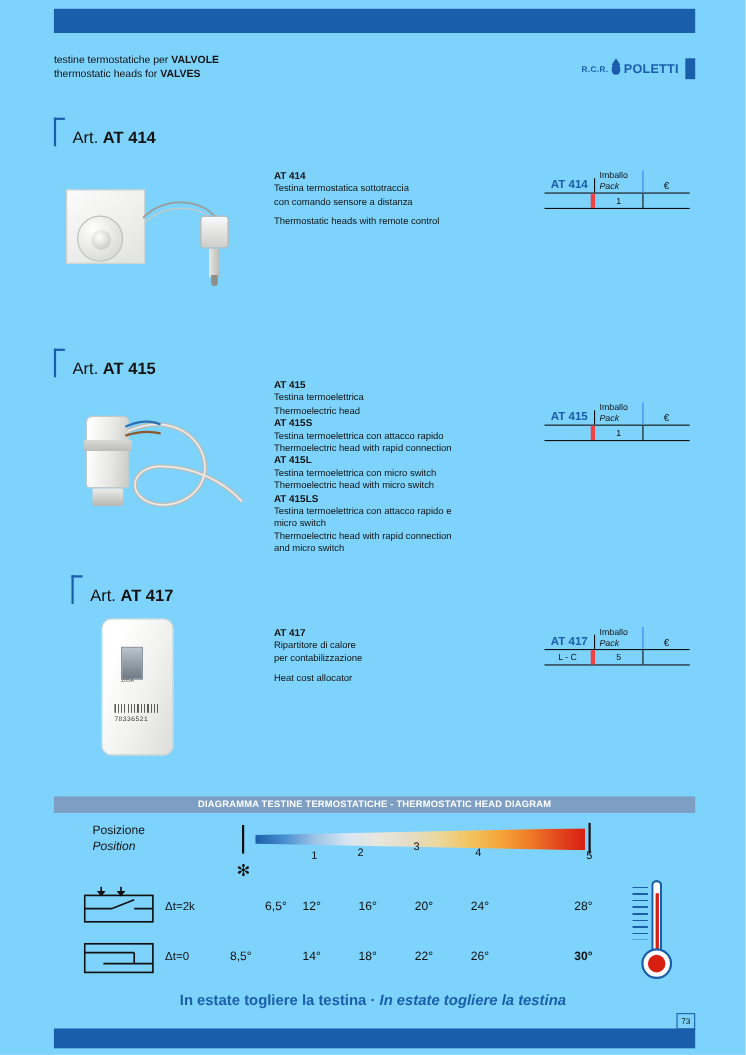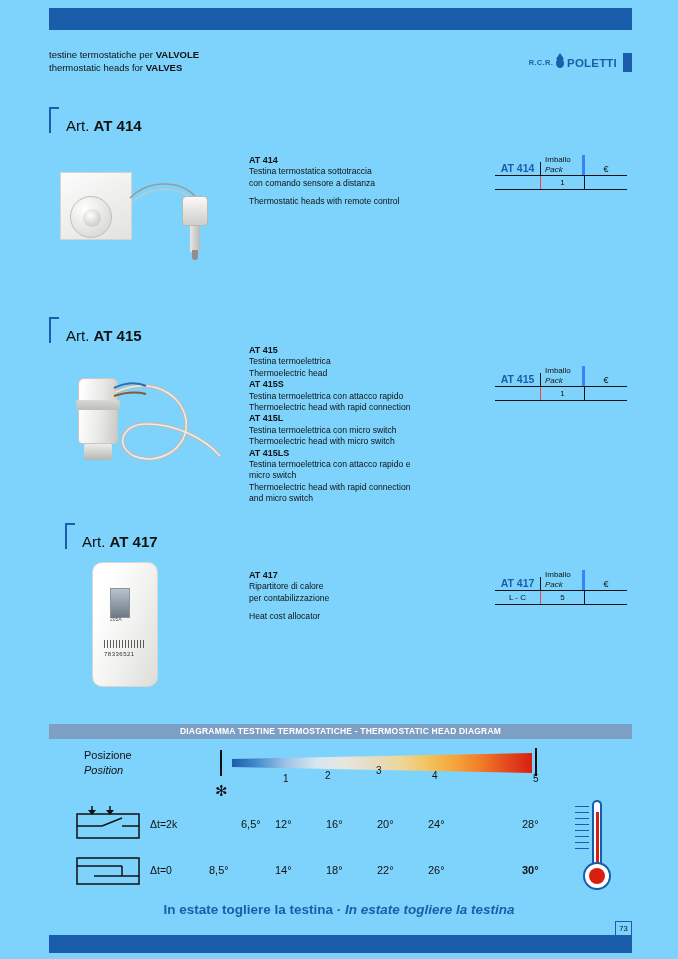--- a/index.html
+++ b/index.html
@@ -127,37 +127,37 @@
     font-weight: bold;
     font-size: 10.5px;
     padding-bottom: 1px;
     border-right: 1px solid #111;
     text-align: center;
   }
   .ptable .c-pack {
     width: 44px;
     line-height: 9.5px;
     padding: 0 0 1px 4px;
-    border-right: 3px solid #3b82f6;
+    border-right: 1px solid #3b82f6;
   }
   .ptable .c-pack i { font-style: italic; display:block; }
   .ptable .c-eur {
     width: 42px;
     text-align: center;
     padding-bottom: 1px;
     font-size: 9px;
   }
   .ptable .row2 {
     display: flex;
     border-bottom: 1px solid #111;
     height: 14px;
   }
   .ptable .d-art {
     width: 46px;
-    border-right: 1px solid #ef4444;
+    border-right: 4px solid #ef4444;
     text-align: center;
     font-size: 8px;
     line-height: 14px;
   }
   .ptable .d-pack {
     width: 44px;
     border-right: 1px solid #111;
     text-align: center;
     line-height: 14px;
     font-size: 8px;

